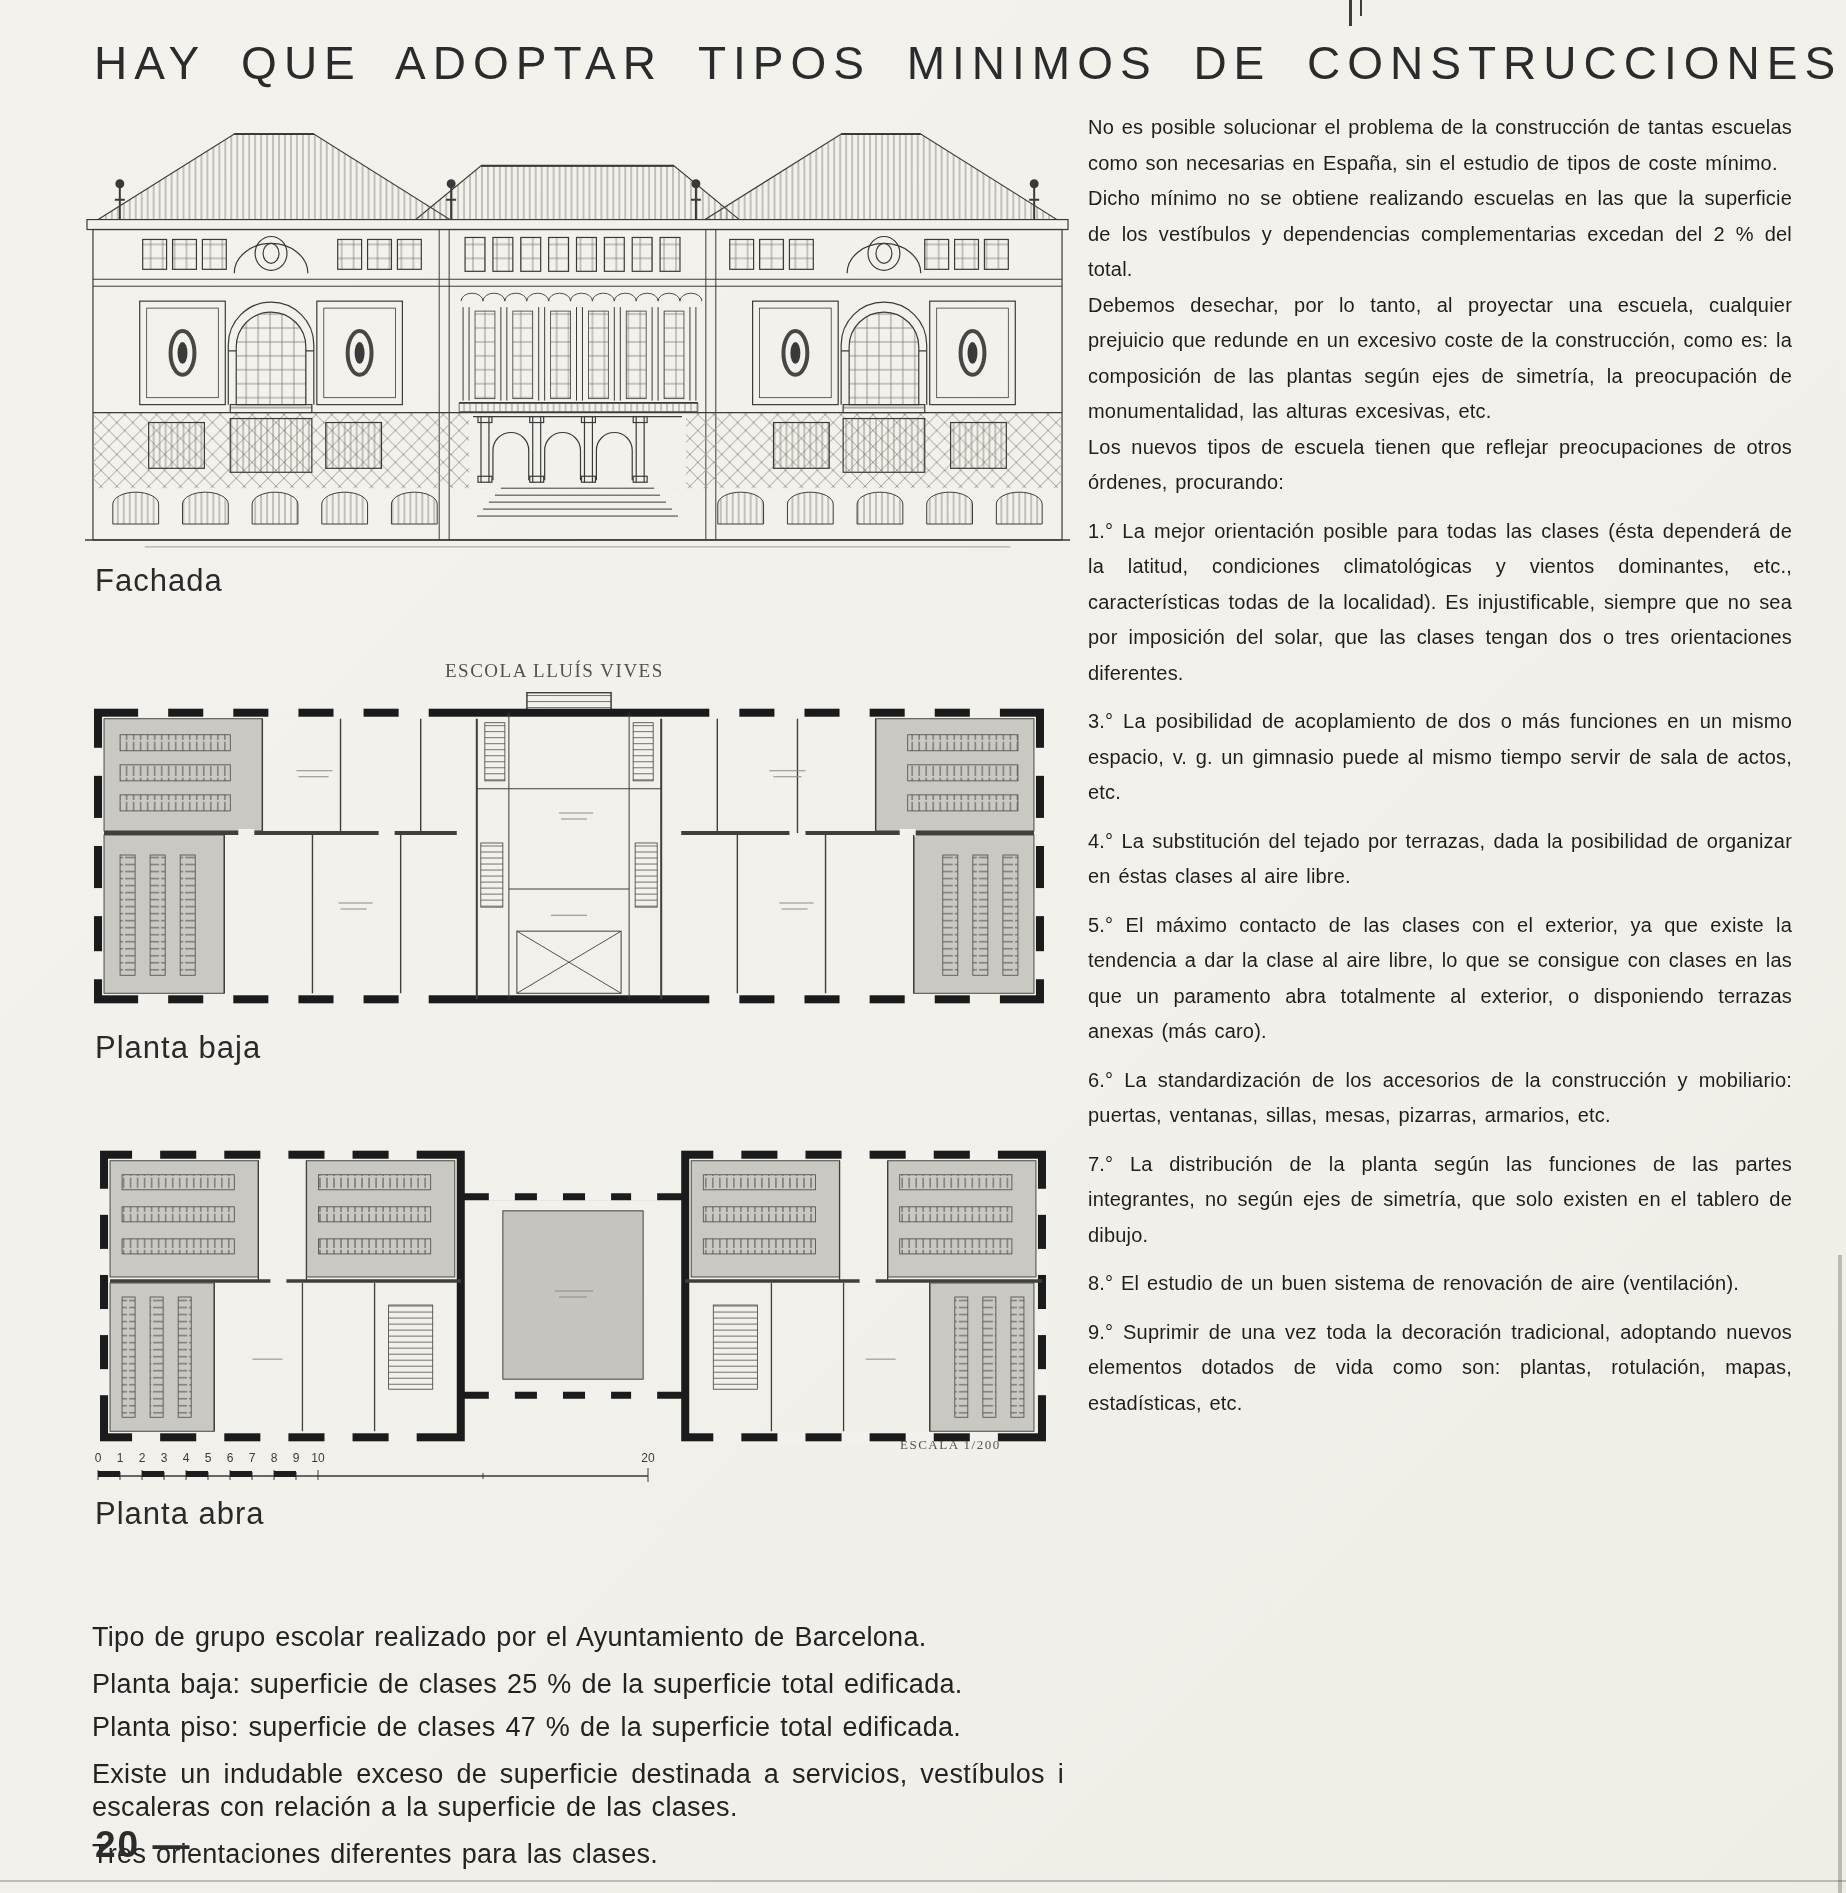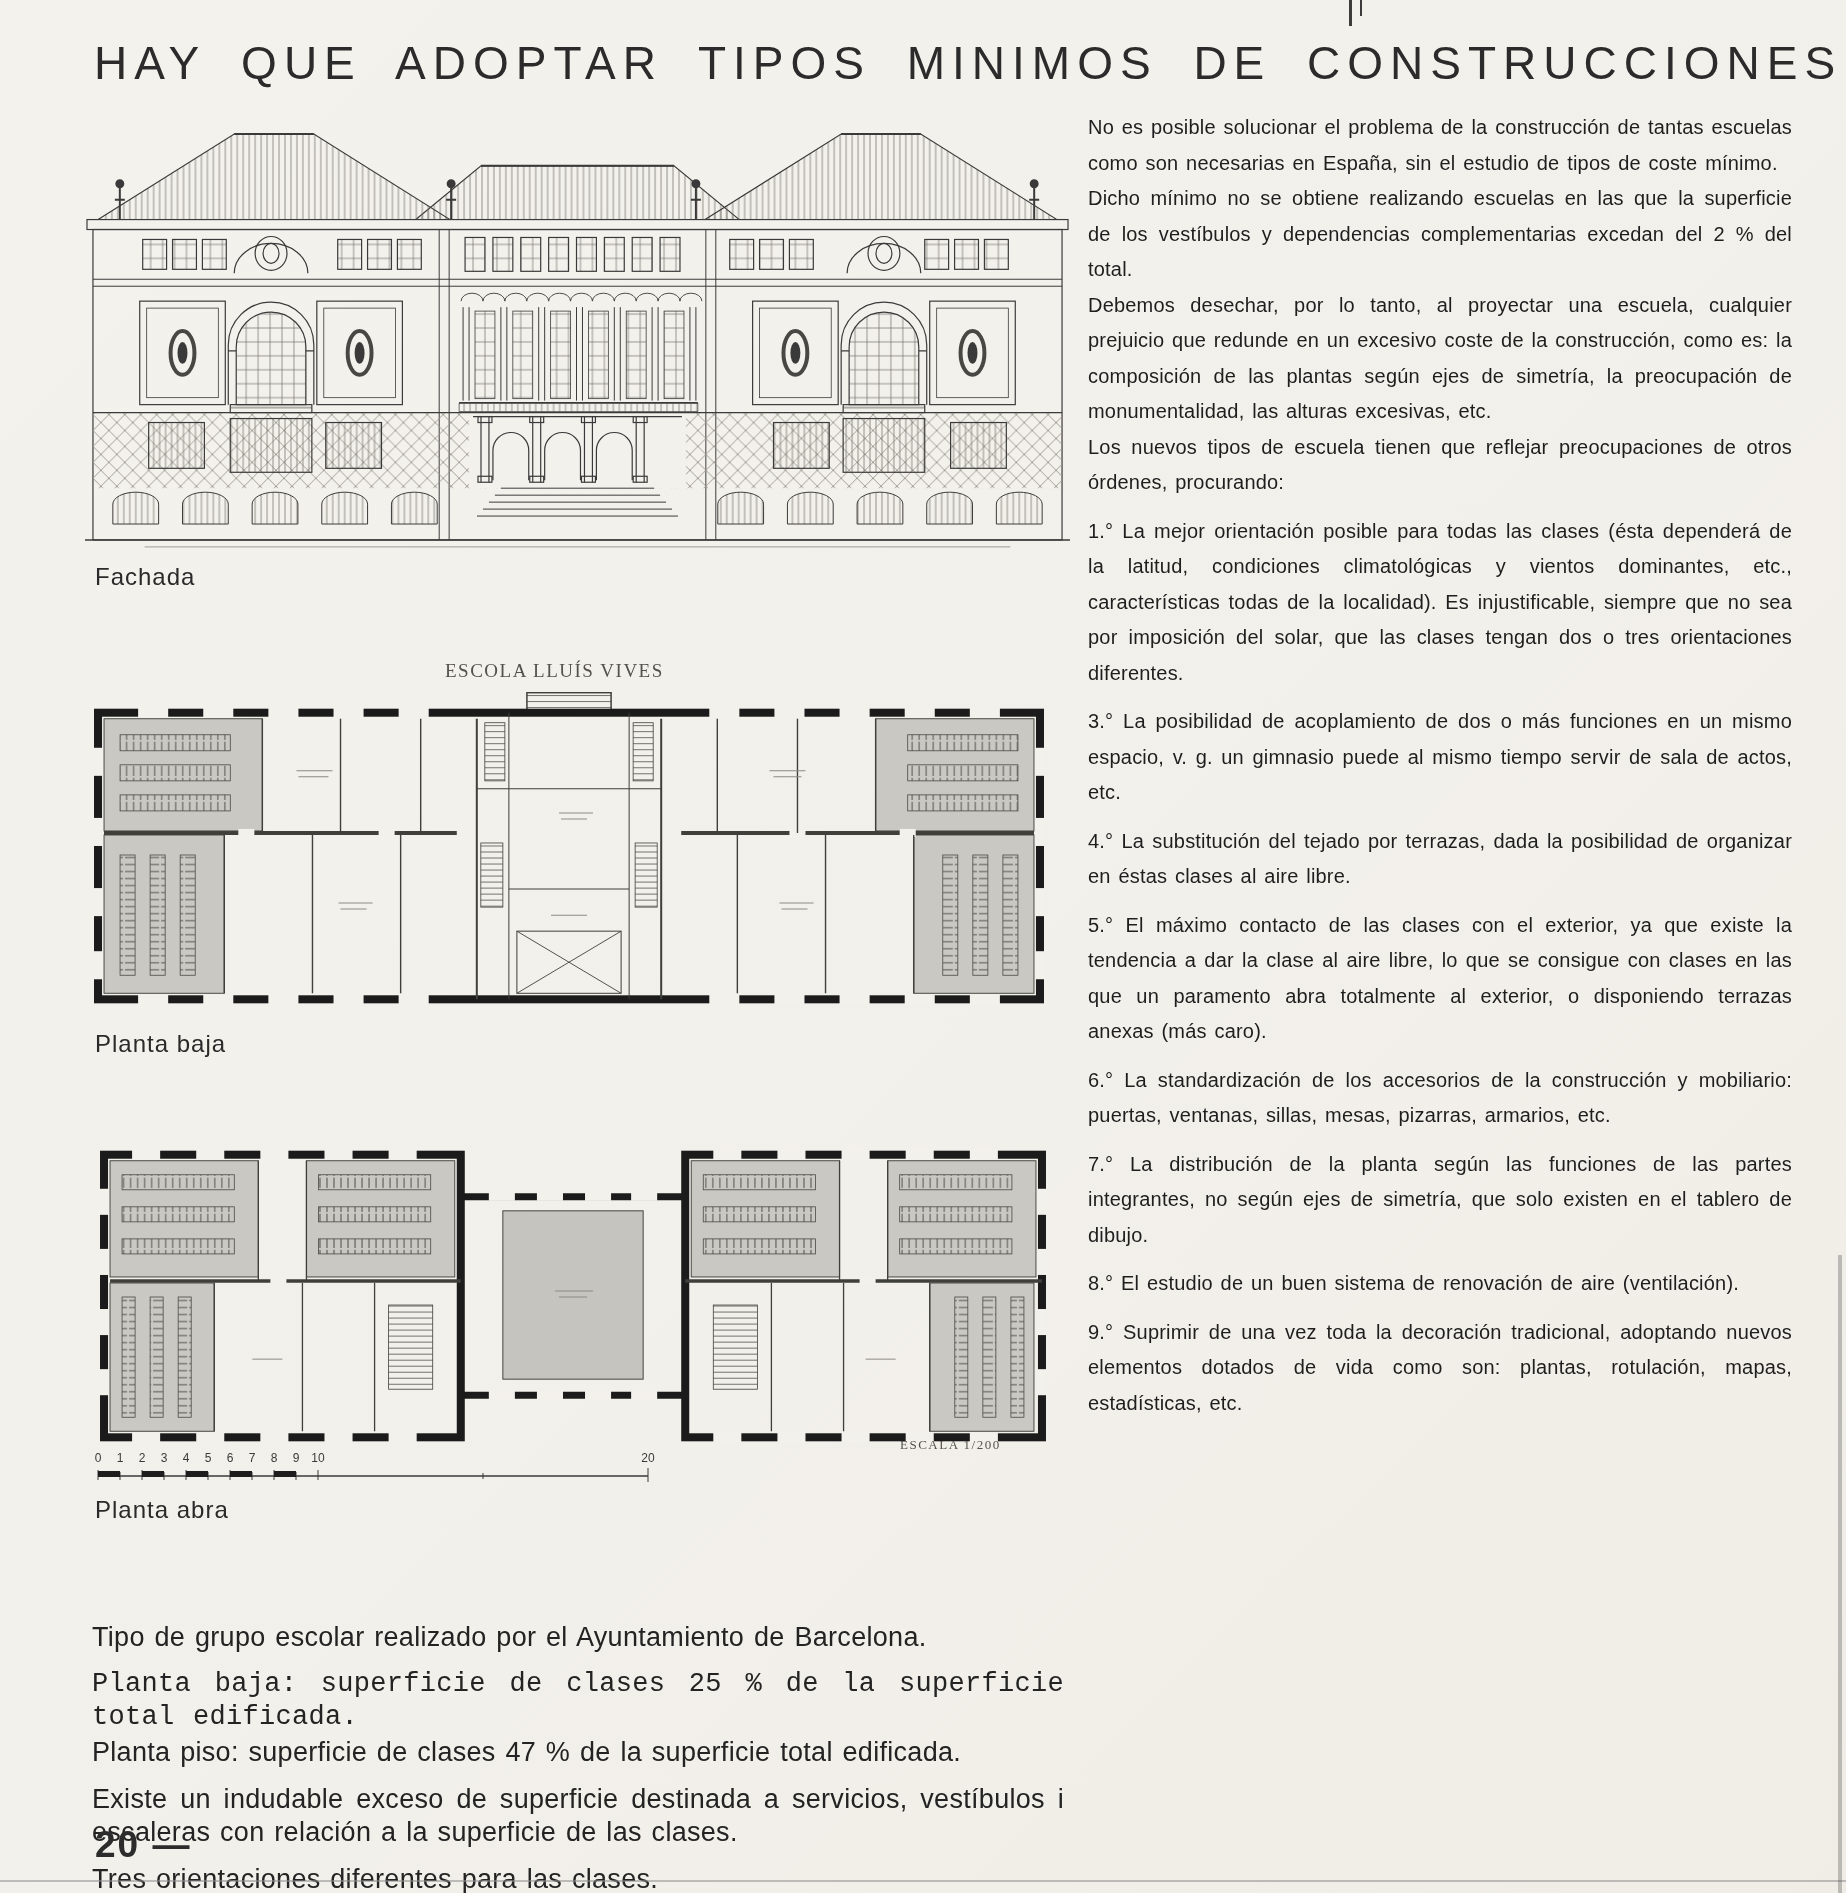--- a/index.html
+++ b/index.html
@@ -13,42 +13,42 @@
     font-family:"Liberation Sans","DejaVu Sans",sans-serif;
     color:#222;
   }
   .title{
     position:absolute;left:94px;top:36px;width:1700px;
     font-size:46px;font-weight:400;color:#2b2b2b;
     letter-spacing:7px;word-spacing:16px;white-space:nowrap;
   }
   .caption{
     position:absolute;
-    font-size:24px;color:#2a2a2a;letter-spacing:1px;
+    font-size:31px;color:#2a2a2a;letter-spacing:1px;
   }
   .small-serif{
     position:absolute;
     font-family:"Liberation Serif","DejaVu Serif",serif;
     color:#54524c;letter-spacing:1.5px;
   }
   .figure{position:absolute;}
   .rightcol{
     position:absolute;left:1088px;top:110px;width:704px;
     font-size:20px;line-height:35.5px;color:#1e1e1e;
     text-align:justify;letter-spacing:0.2px;word-spacing:2px;
   }
   .rightcol p{margin:0;}
   .rightcol p.num{margin-top:13px;}
   .notes{
     position:absolute;left:92px;top:1621px;width:972px;
     font-size:27px;line-height:33px;color:#232323;
     text-align:justify;letter-spacing:0.3px;word-spacing:2px;
   }
   .notes p{margin:0 0 14px 0;}
-  .notes p.tight{margin:0 0 2px 0;font-family:Liberation Mono, monospace;}
+  .notes p.tight{margin:0 0 10px 0;}
   .pagenum{
     position:absolute;left:95px;top:1824px;
     font-size:37px;font-weight:700;color:#2c2c2c;letter-spacing:2px;
   }
   .bottom-rule{
     position:absolute;left:0;top:1880px;width:1846px;height:2px;
     background:#8f8f8f;opacity:.55;
   }
   .edge-shadow{
     position:absolute;left:1838px;top:1255px;width:4px;height:638px;

